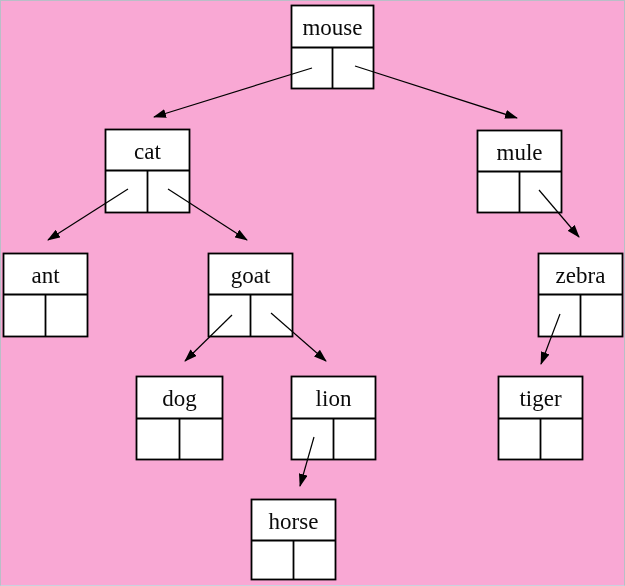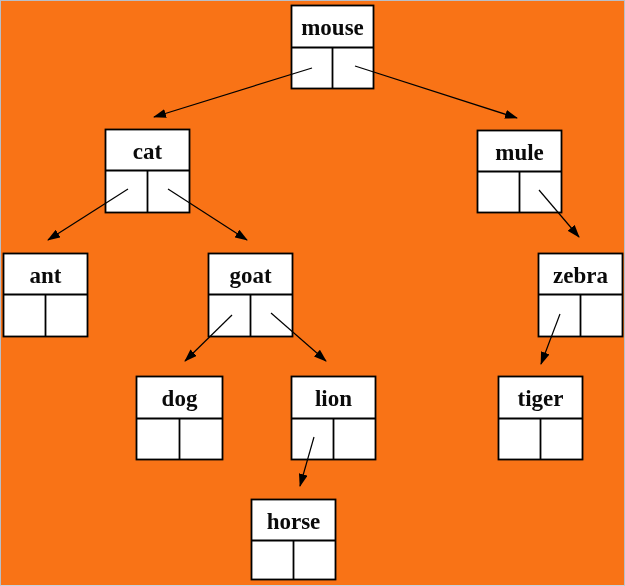--- a/index.html
+++ b/index.html
@@ -1,24 +1,23 @@
 <!DOCTYPE html>
 <html><head>
 <meta charset="utf-8">
 <style>
   html, body { margin: 0; padding: 0; background: #ffffff; }
   .page {
     position: relative;
     width: 623px;
     height: 584px;
-    background: #f97316;
+    background: #f9a8d4;
     border: 1px solid #b9bec7;
     border-bottom-color: #c9d1de;
     overflow: hidden;
-    font-weight: bold;
   }
   svg { display: block; }
   .node rect, .node line {
     fill: #ffffff;
     stroke: #000000;
     stroke-width: 1.8;
   }
   .node line { fill: none; }
   .node text {
     fill: #0a0a0a;

